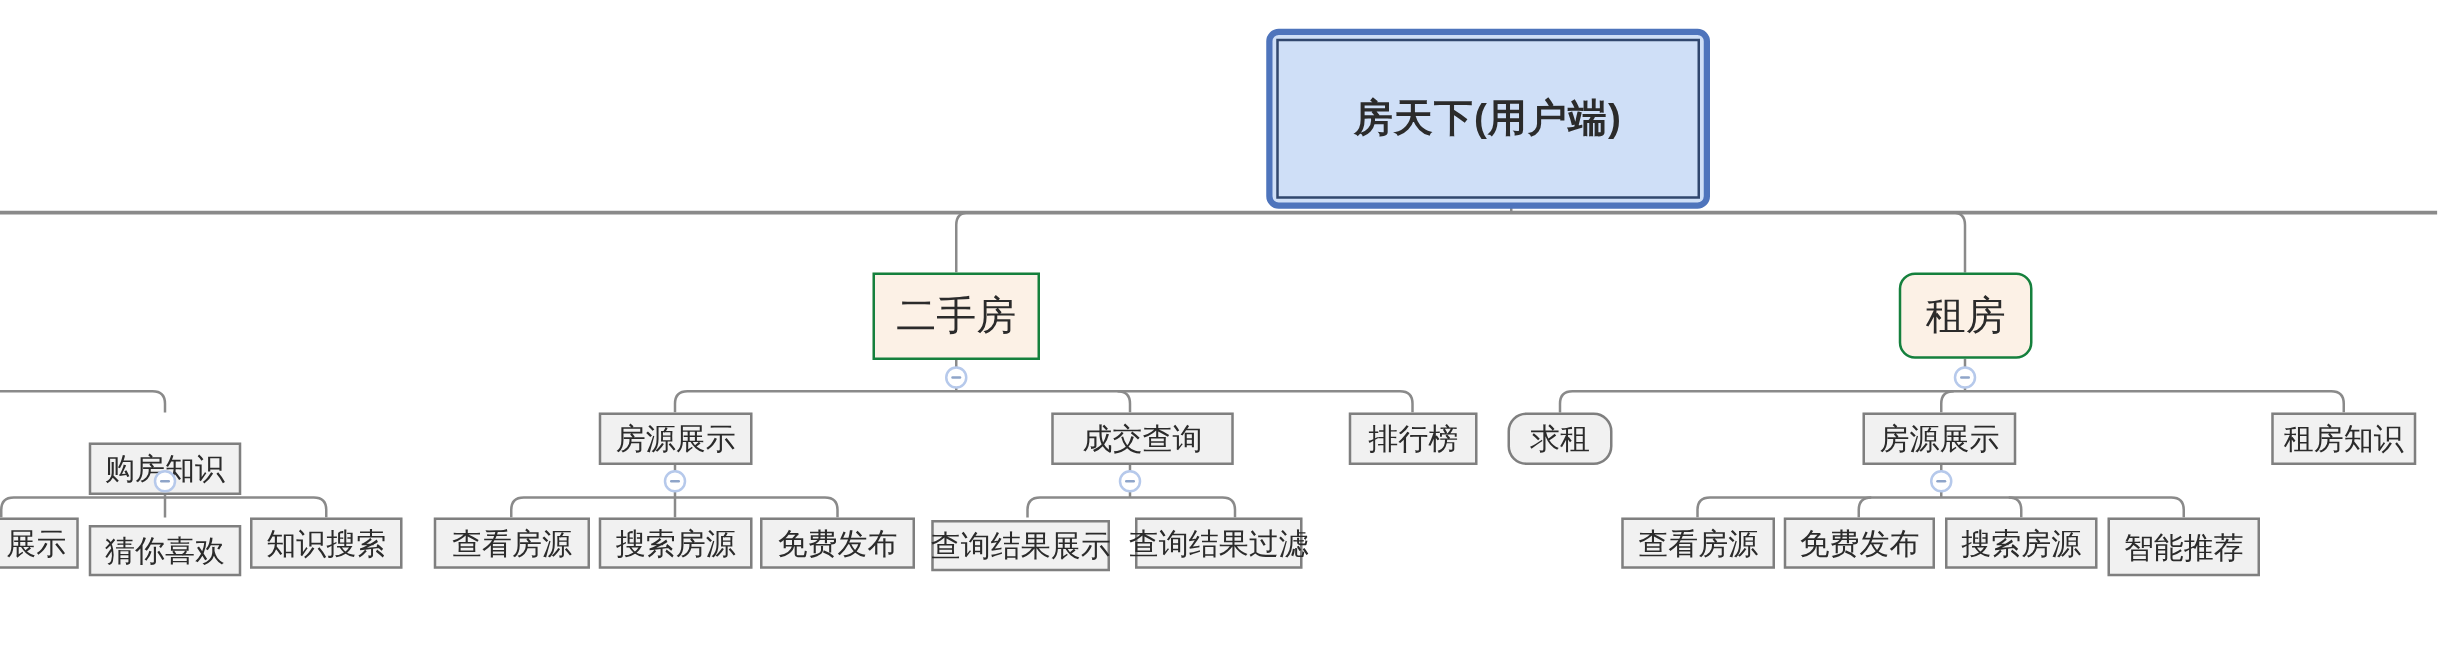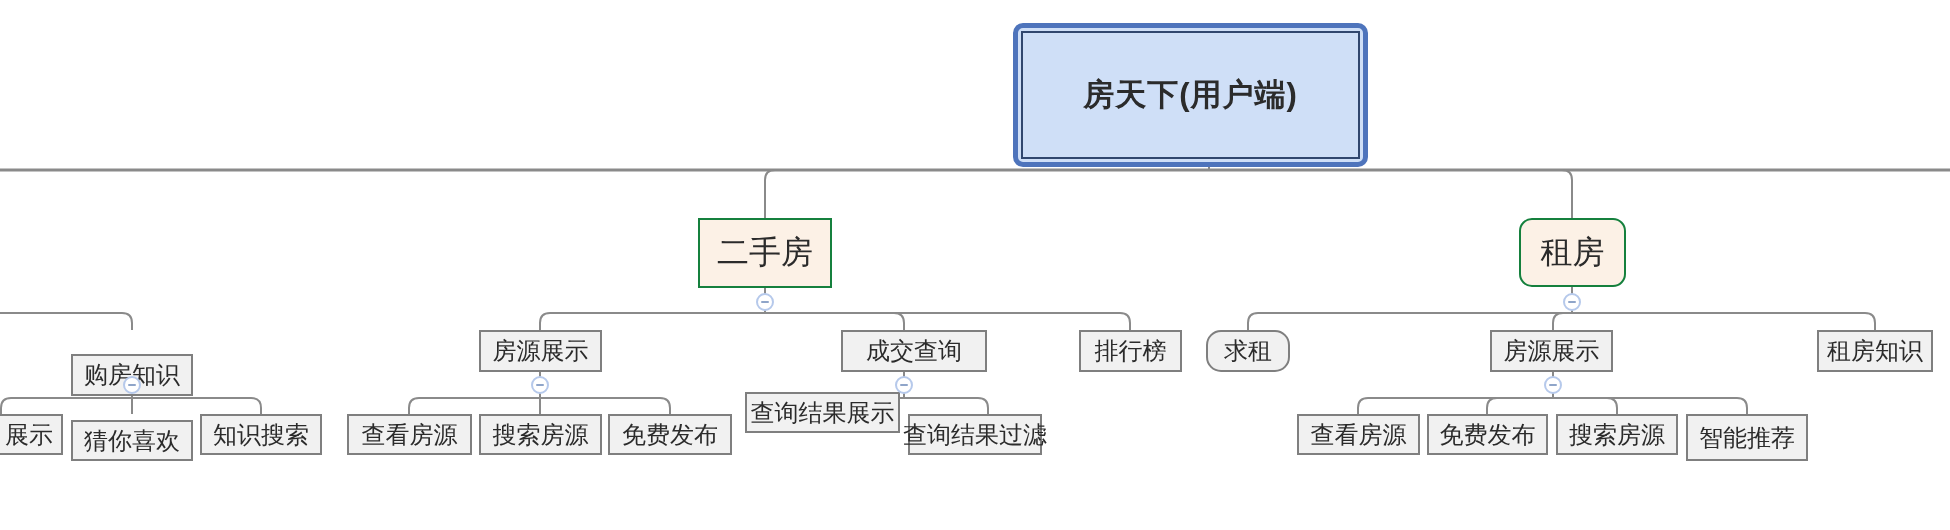--- a/index.html
+++ b/index.html
@@ -34,21 +34,21 @@
   .p-qz{left:1206px;top:330px;width:84px;height:42px;border-radius:15px;}
   .p-fyzs2{left:1490px;top:330px;width:123px;height:42px;}
   .p-zfzs{left:1817px;top:330px;width:116px;height:42px;}
   
   .p-zs{left:-62px;top:414px;width:125px;height:41px;justify-content:flex-end;padding-right:8px;}
   .p-cnxh{left:71px;top:420px;width:122px;height:41px;}
   .p-zsss{left:200px;top:414px;width:122px;height:41px;}
   .p-ckfy1{left:347px;top:414px;width:125px;height:41px;}
   .p-ssfy1{left:479px;top:414px;width:123px;height:41px;}
   .p-mffb1{left:608px;top:414px;width:124px;height:41px;}
-  .p-cjgzs{left:745px;top:392px;width:155px;height:41px;}
+  .p-cjgzs{left:745px;top:416px;width:143px;height:41px;}
   .p-cjggl{left:908px;top:414px;width:134px;height:41px;}
   .p-ckfy2{left:1297px;top:414px;width:123px;height:41px;}
   .p-mffb2{left:1427px;top:414px;width:121px;height:41px;}
   .p-ssfy2{left:1556px;top:414px;width:122px;height:41px;}
   .p-zntj{left:1686px;top:414px;width:122px;height:47px;}
 
   .collapse{position:absolute;width:18px;height:18px;border-radius:50%;
     background:#ffffff;border:2px solid var(--collapse-border);
     display:flex;align-items:center;justify-content:center;cursor:pointer;}
   .collapse .bar{width:8px;height:2px;background:var(--collapse-glyph);border-radius:1px;}

